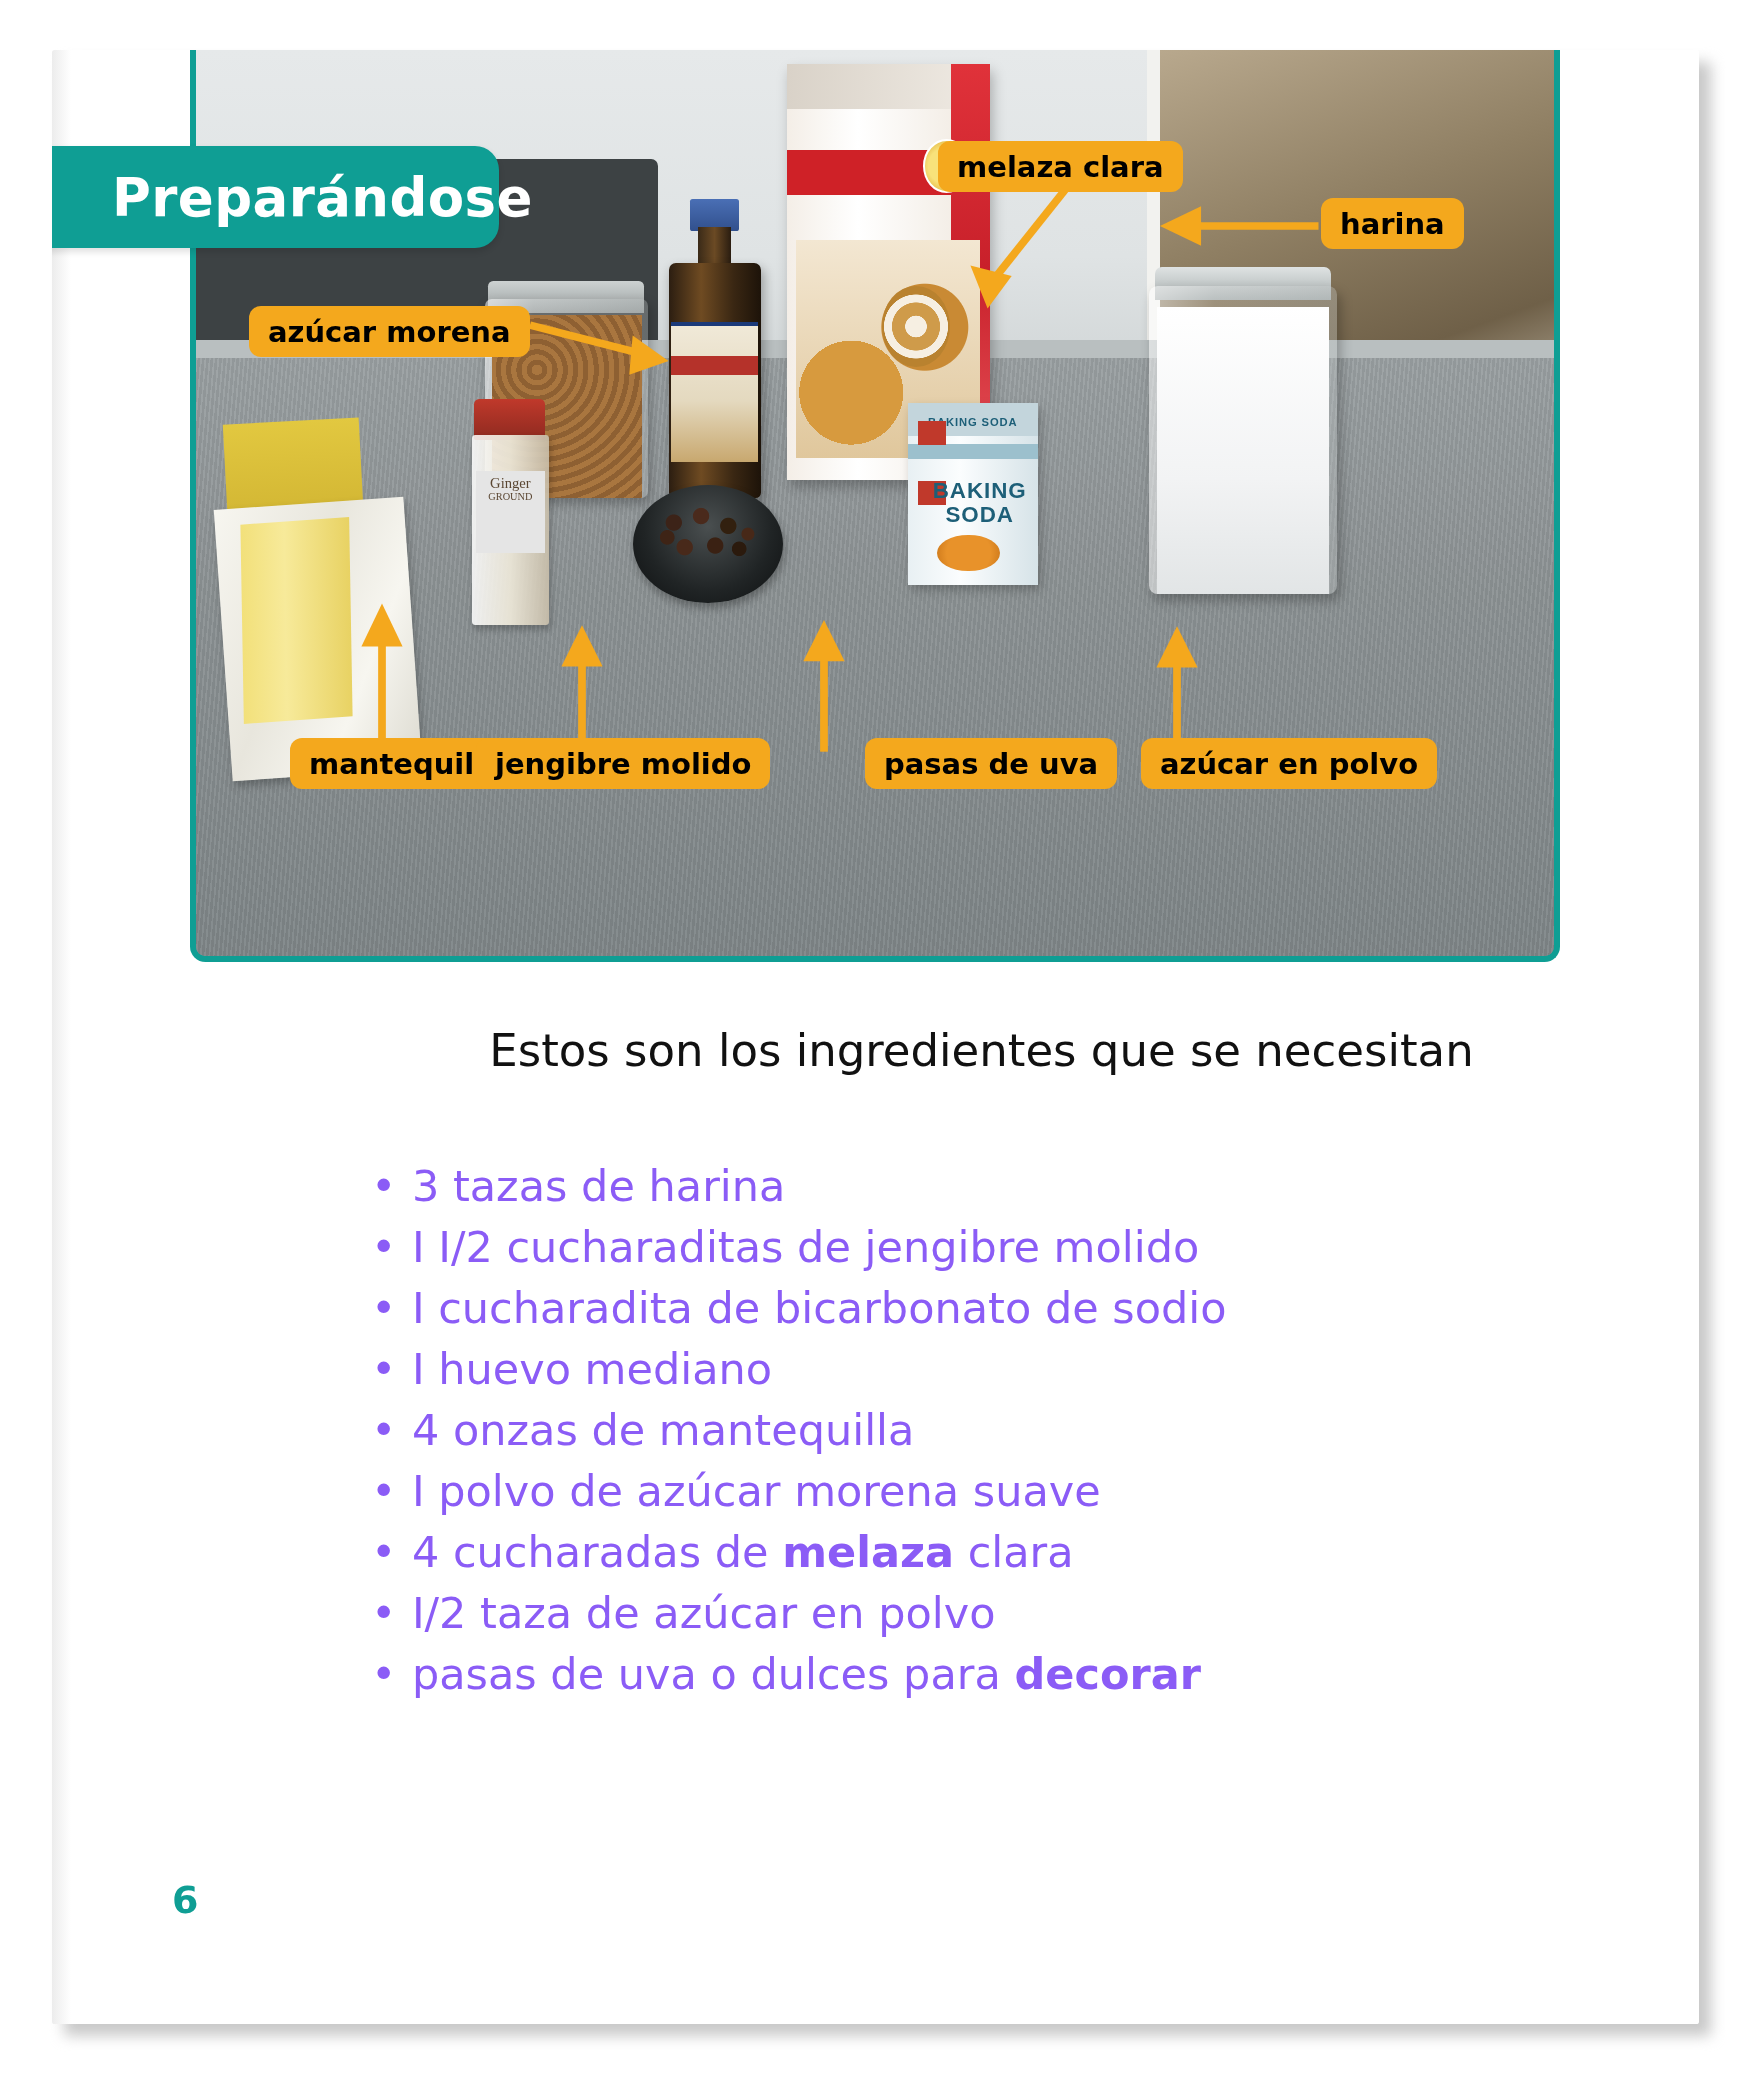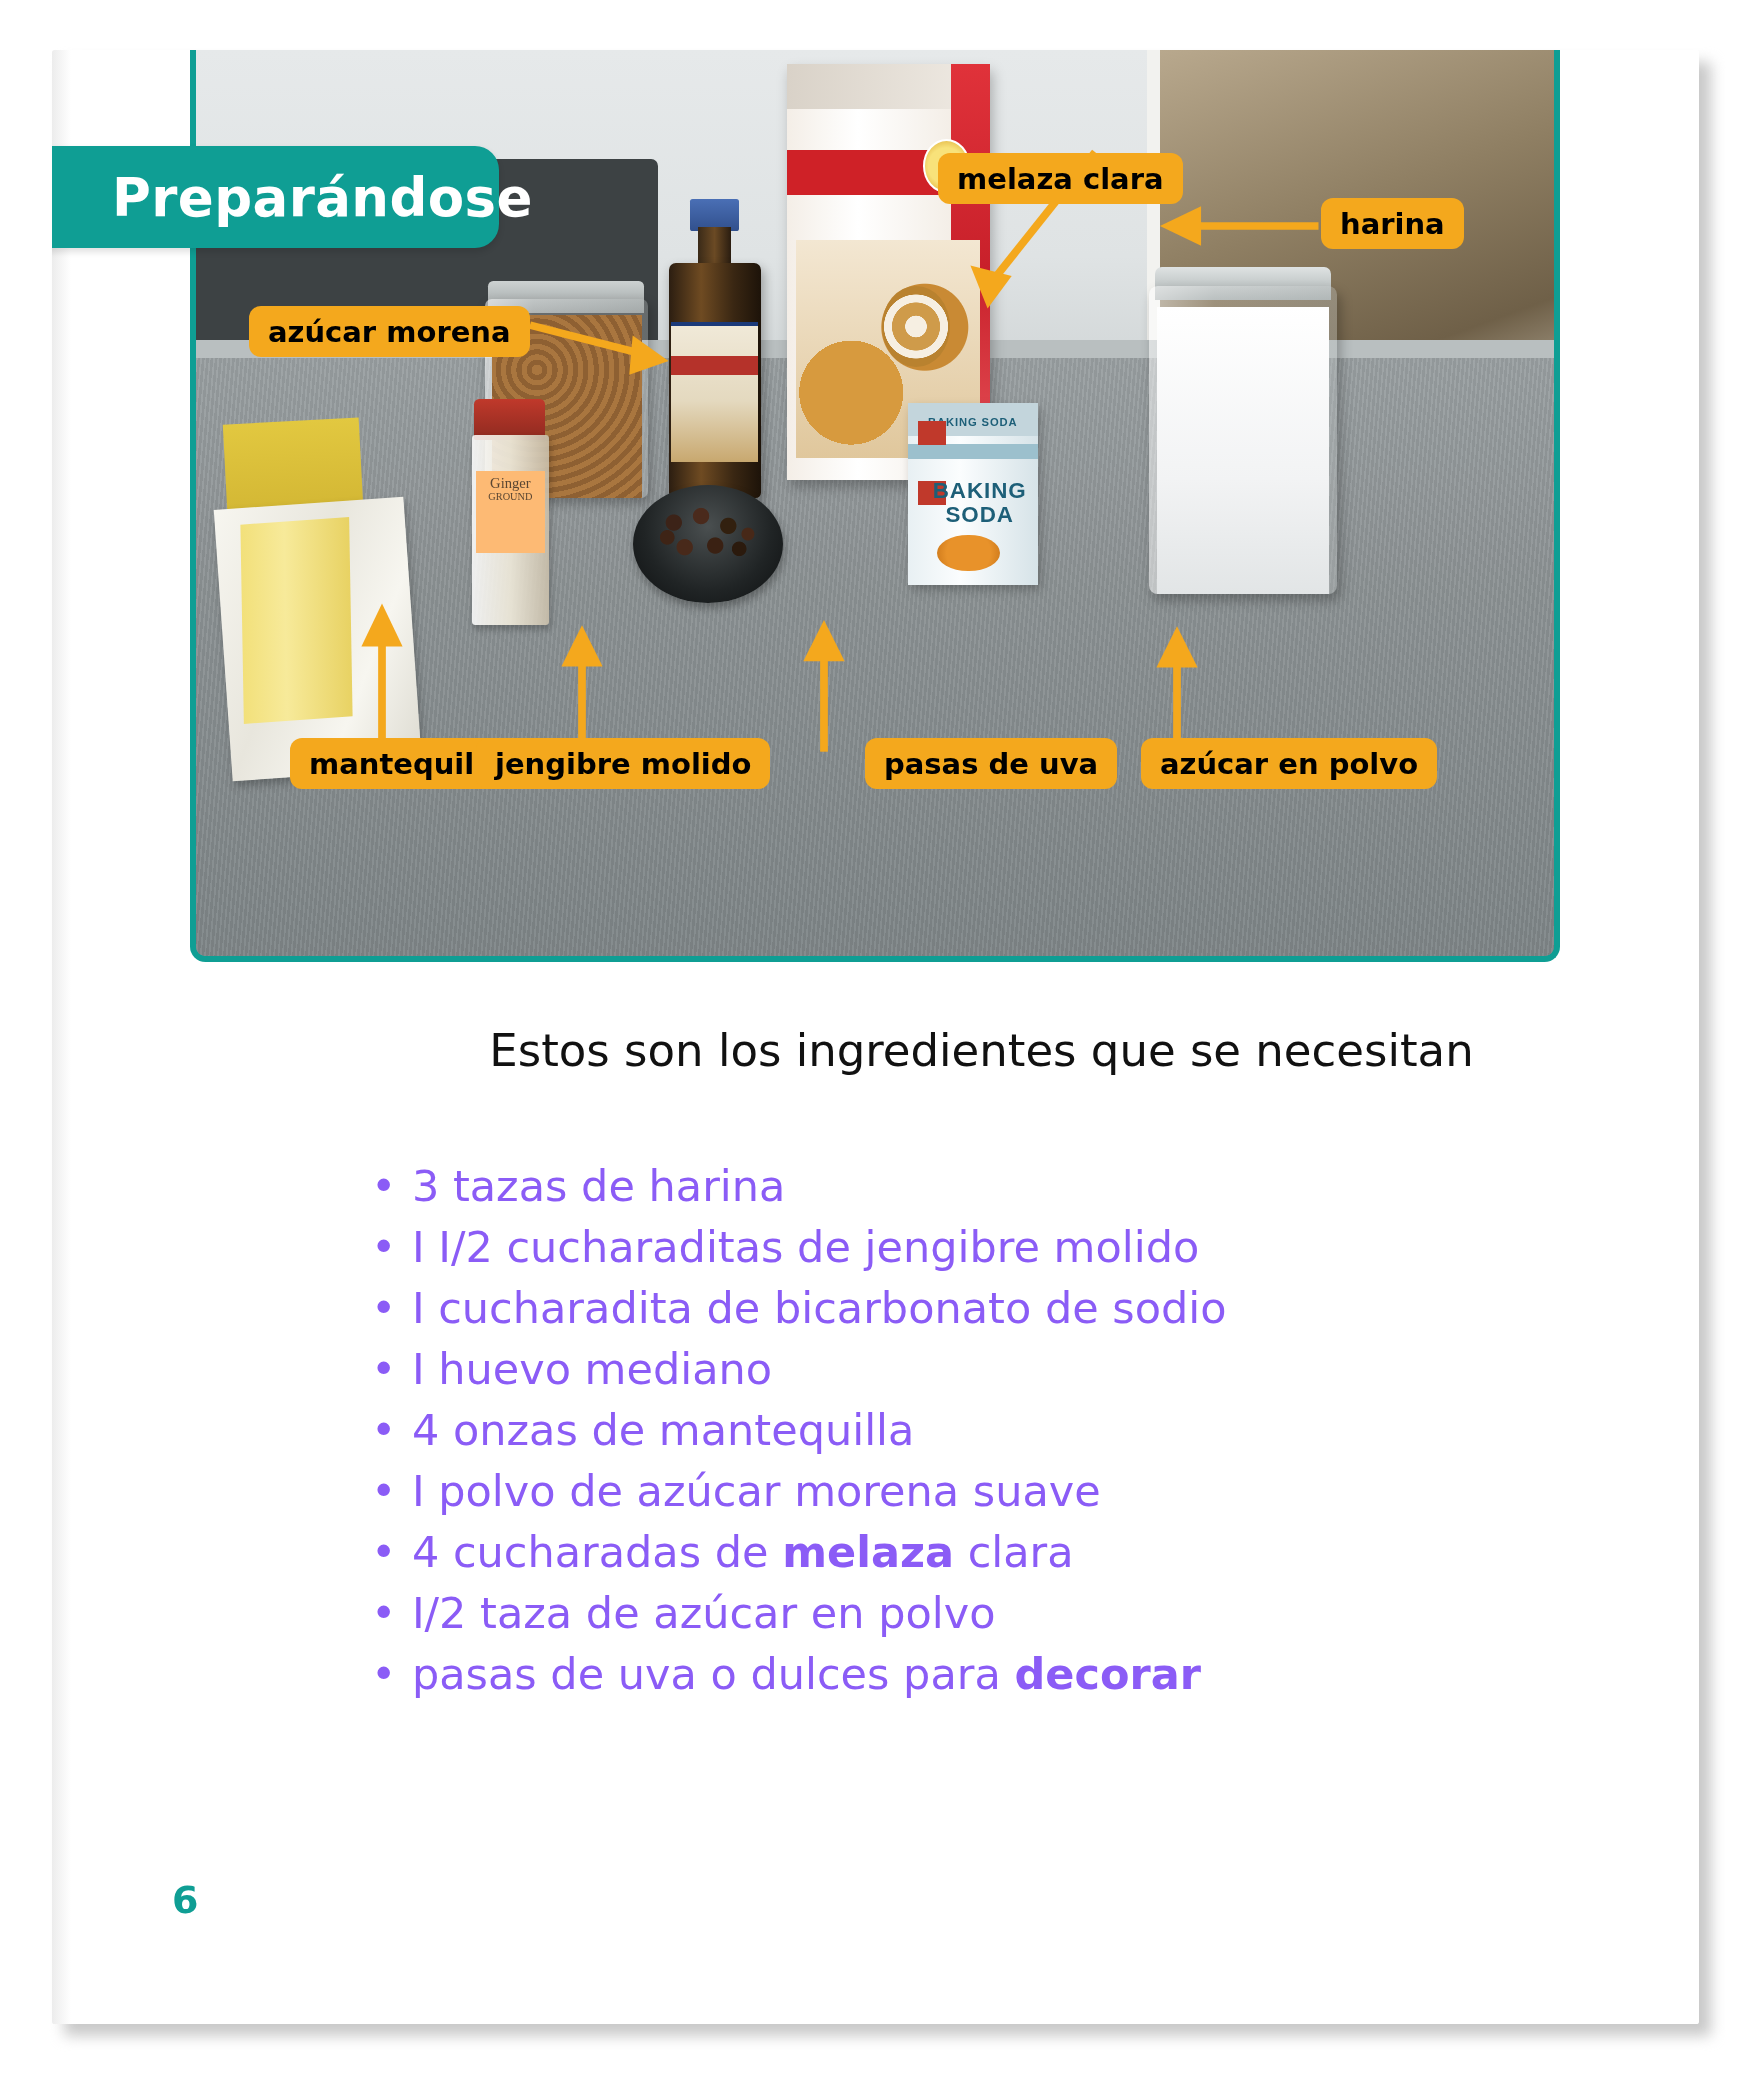--- a/index.html
+++ b/index.html
@@ -127,21 +127,21 @@
     border-radius: 5.2px 5.2px 1.7px 1.7px;
   }
   .ginger-body {
     left: 20.3%; top: 42.5%; width: 5.7%; height: 21%;
     background: linear-gradient(to right, rgba(255,255,255,0.85), rgba(235,230,215,0.95), rgba(200,190,170,0.9));
     border-radius: 3.4px;
     box-shadow: 1.7px 4.3px 6.9px rgba(0,0,0,0.22);
   }
   .ginger-label {
     left: 20.6%; top: 46.5%; width: 5.1%; height: 9%;
-    background: #fdba74;
+    background: #e5e5e5;
     font-size: 14.6px;
     color: #5a4632;
     text-align: center;
     line-height: 1.1;
     padding-top: 3.4px;
     box-sizing: border-box;
     font-family: "Liberation Serif", serif;
   }
 
   
@@ -504,21 +504,21 @@
         </svg>
       </div>
 
       <div class="arrow" style="left:955px; top:559px;">
         <svg width="52" height="146" viewBox="0 0 60 170">
           <path d="M30 165 L30 55" stroke="#f4a81d" stroke-width="9" fill="none"></path>
           <path d="M30 20 L54 68 L6 68 Z" fill="#f4a81d"></path>
         </svg>
       </div>
 
-      <div class="callout" style="left:742px; top:91px;margin-top:12px;">melaza clara</div>
+      <div class="callout" style="left:742px; top:91px;">melaza clara</div>
 
       <div class="callout" style="left:1125px; top:148px;">harina</div>
 
       <div class="callout" style="left:53px; top:256px;">azúcar morena</div>
 
       <div class="callout" style="left:50px; top:688px;margin-left:44px;">mantequilla</div>
 
       <div class="callout" style="left:280px; top:688px;">jengibre molido</div>
 
       <div class="callout" style="left:669px; top:688px;">pasas de uva</div>

